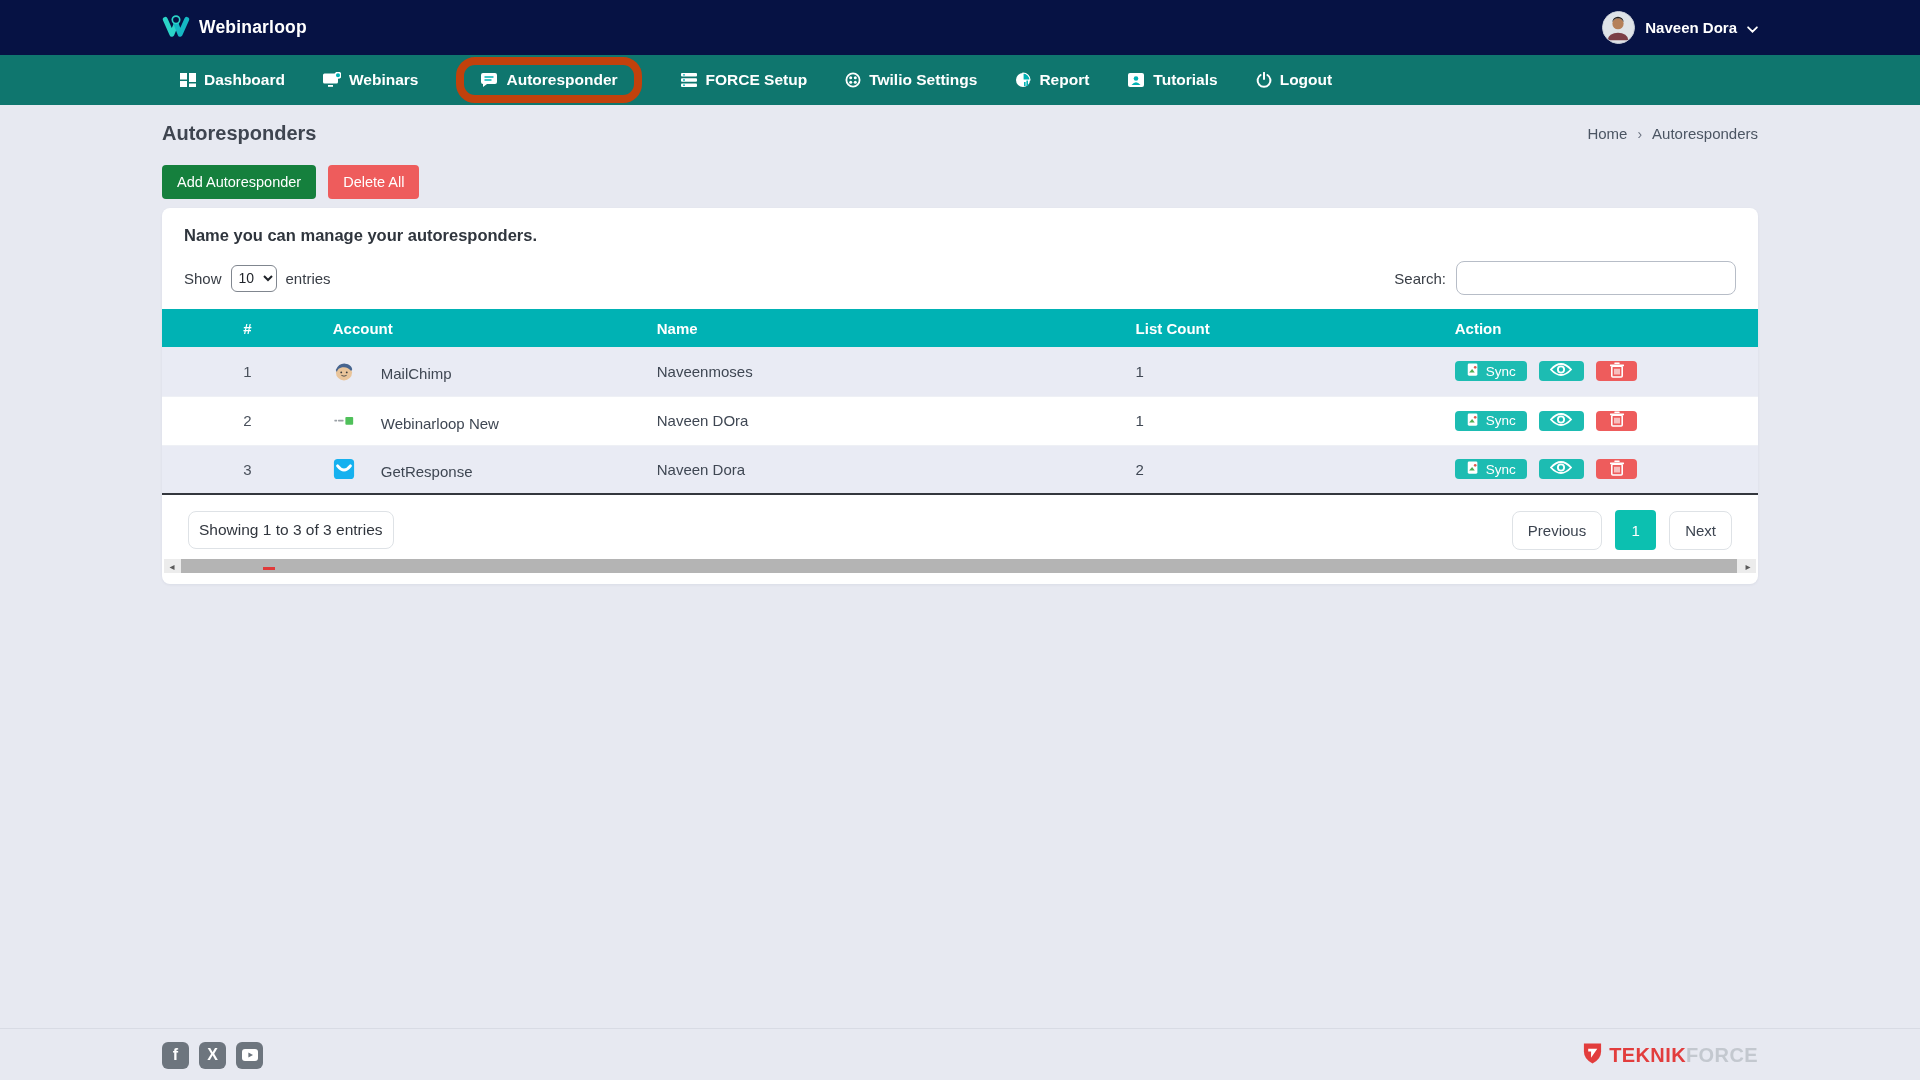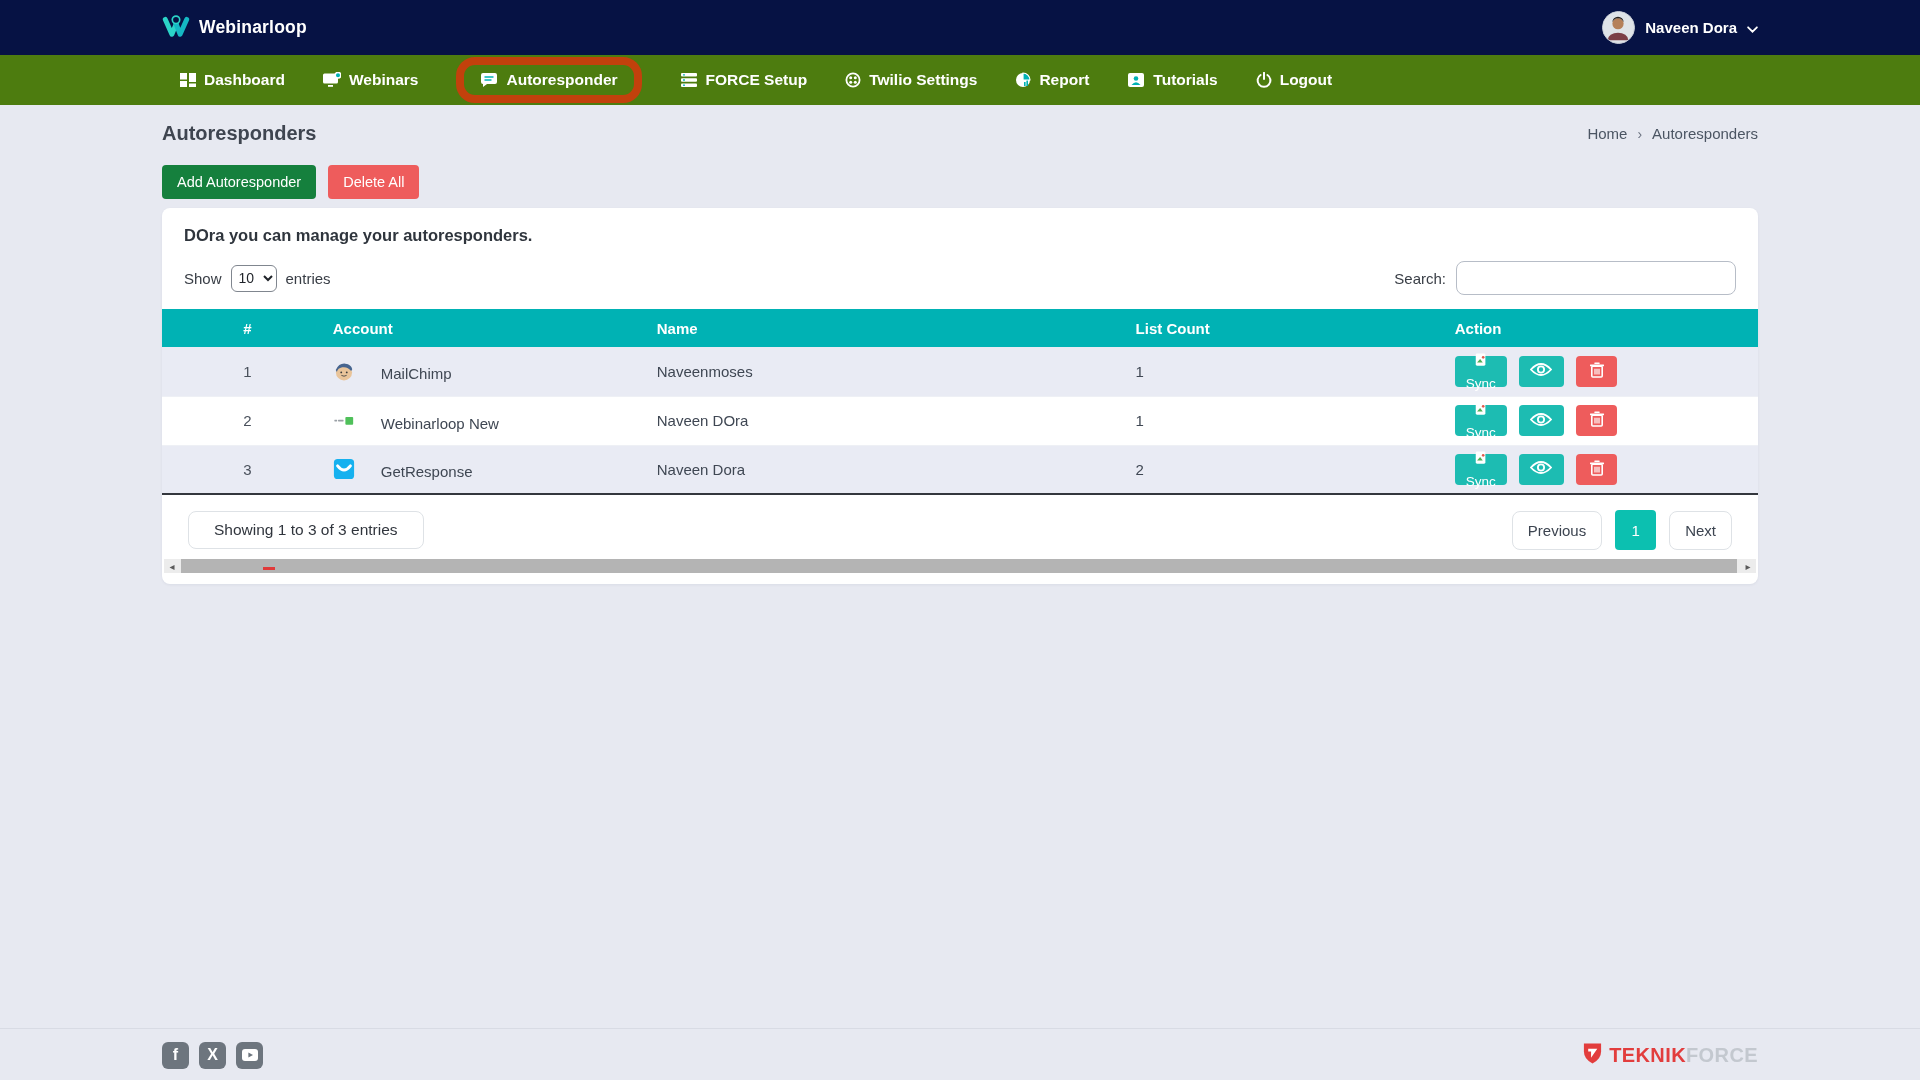--- a/index.html
+++ b/index.html
@@ -15,21 +15,21 @@
   
   .topbar { height: 55px; background: #061244; flex: 0 0 auto; }
   .topbar-inner { height: 55px; display: flex; justify-content: space-between; align-items: center; }
   .brand { display: flex; align-items: center; gap: 9px; cursor: pointer; }
   .brand-name { color: #fff; font-weight: 700; font-size: 17.5px; letter-spacing: .2px; }
   .user { display: flex; align-items: center; gap: 10px; cursor: pointer; }
   .avatar { width: 33px; height: 33px; border-radius: 50%; overflow: hidden; border: 1.5px solid #c9ced8; background: #dfe3e8; }
   .user-name { color: #fff; font-weight: 600; font-size: 15px; }
 
   
-  .nav { height: 50px; background: #4d7c0f; flex: 0 0 auto; }
+  .nav { height: 50px; background: #0f766e; flex: 0 0 auto; }
   .nav-inner { height: 50px; display: flex; align-items: center; gap: 38px; padding-left: 18px; }
   .nav-item { display: flex; align-items: center; gap: 8px; color: #fff; font-weight: 700; font-size: 15.5px; cursor: pointer; white-space: nowrap; }
   .nav-item.active { border: 8px solid #c2410c; border-radius: 19px; padding: 6px 16px; }
   .nav-item svg { display: block; }
 
   
   .page-head { display: flex; justify-content: space-between; align-items: center; margin-top: 17px; }
   .page-title { font-size: 20px; font-weight: 700; color: #3f4550; }
   .breadcrumb { display: flex; align-items: center; gap: 10px; font-size: 15px; color: #4b5563; }
   .crumb-link { cursor: pointer; text-align: center; }
@@ -55,27 +55,27 @@
   thead th.center { text-align: center; }
   tbody td { height: 49px; font-size: 15px; color: #3f4753; padding: 0; }
   tr.row-odd { background: #e9ebf4; }
   tr.row-even { background: #fff; }
   tr.row-mid td { border-top: 1px solid #eef0f5; border-bottom: 1px solid #eef0f5; }
   tr.row-last td { border-bottom: 2px solid #33373d; }
   td.num { text-align: center; color: #4a515c; }
   .acct { display: flex; align-items: flex-end; gap: 26px; }
   .acct svg { display: block; flex: 0 0 auto; }
 
-  .abtn { height: 31px; border: none; border-radius: 4px; color: #fff; display: inline-flex; align-items: center; justify-content: center; cursor: pointer; font-family: inherit; vertical-align: middle; flex-direction: column; }
+  .abtn { height: 20px; border: none; border-radius: 4px; color: #fff; display: inline-flex; align-items: center; justify-content: center; cursor: pointer; font-family: inherit; vertical-align: middle; }
   .abtn-sync { background: #1dbcb2; padding: 0 11px; gap: 6px; font-size: 13.5px; }
   .abtn-view { background: #1dbcb2; width: 45px; margin-left: 8px; }
   .abtn-del  { background: #ee5c5c; width: 41px; margin-left: 8px; }
 
   .bottom-row { display: flex; justify-content: space-between; align-items: center; margin: 15px 26px 0; }
-  .summary { border: 1px solid #dee2e6; border-radius: 8px; padding: 9px 25px; font-size: 15.5px; color: #30353d; background: #fff; }
+  .summary { border: 1px solid #dee2e6; border-radius: 8px; padding: 9px 10px; font-size: 15.5px; color: #30353d; background: #fff; }
   .pagination { display: flex; align-items: center; }
   .pg { border: 1px solid #dee2e6; background: #fff; border-radius: 8px; padding: 10px 15px; font-size: 15px; color: #3c4450; cursor: pointer; font-family: inherit; }
   .pg-active { background: #0cc0b0; color: #fff; border: none; border-radius: 4px; width: 41px; height: 40px; display: flex; align-items: center; justify-content: center; margin: 0 13px 0 13px; font-size: 15px; cursor: pointer; }
 
   .hscroll { position: relative; height: 14px; background: #ececec; margin: 9px 2px 0; }
   .hs-thumb { position: absolute; left: 17px; right: 19px; top: 0; bottom: 0; background: #b4b4b4; cursor: pointer; }
   .hs-arrow { position: absolute; top: 0; height: 14px; width: 16px; display: flex; align-items: center; justify-content: center; color: #5a5a5a; font-size: 10px; cursor: pointer; user-select: none; }
   .hs-left { left: 0; } .hs-right { right: 0; }
   .red-mark { position: absolute; left: 99px; top: 8px; width: 12px; height: 3px; background: #e03a3a; }
 
@@ -224,21 +224,21 @@
         <span>Autoresponders</span>
       </div>
     </div>
 
     <div class="btn-row">
       <button class="btn btn-teal">Add Autoresponder</button>
       <button class="btn btn-red">Delete All</button>
     </div>
 
     <section class="card">
-      <div class="intro">DOra you can manage your autoresponders.</div>
+      <div class="intro">Name you can manage your autoresponders.</div>
 
       <div class="controls">
         <div class="show">
           <span>Show</span>
           <select>
             <option selected="">10</option>
           </select>
           <span>entries</span>
         </div>
         <div class="search">

